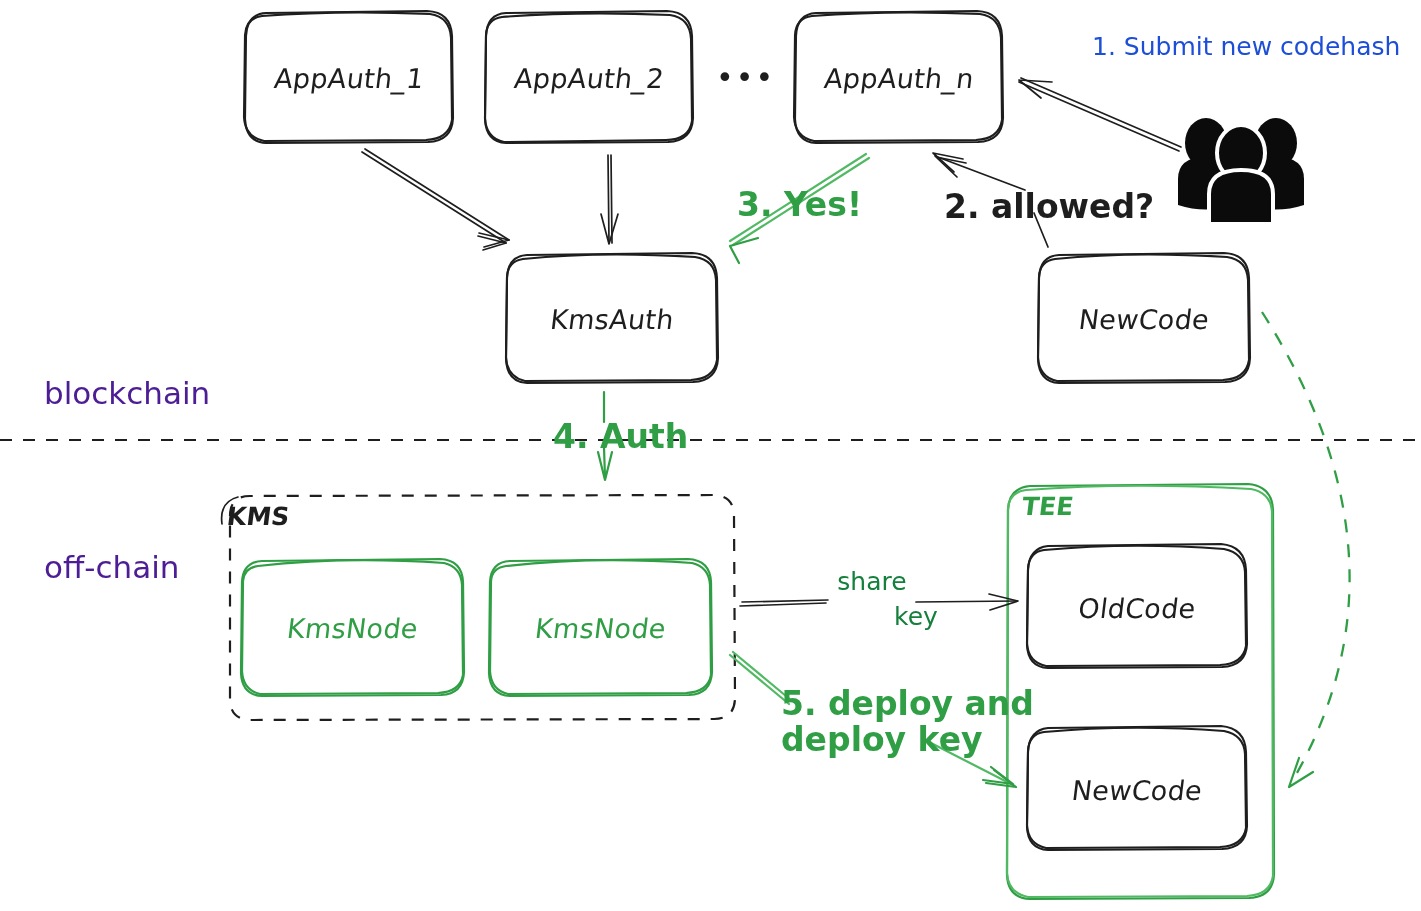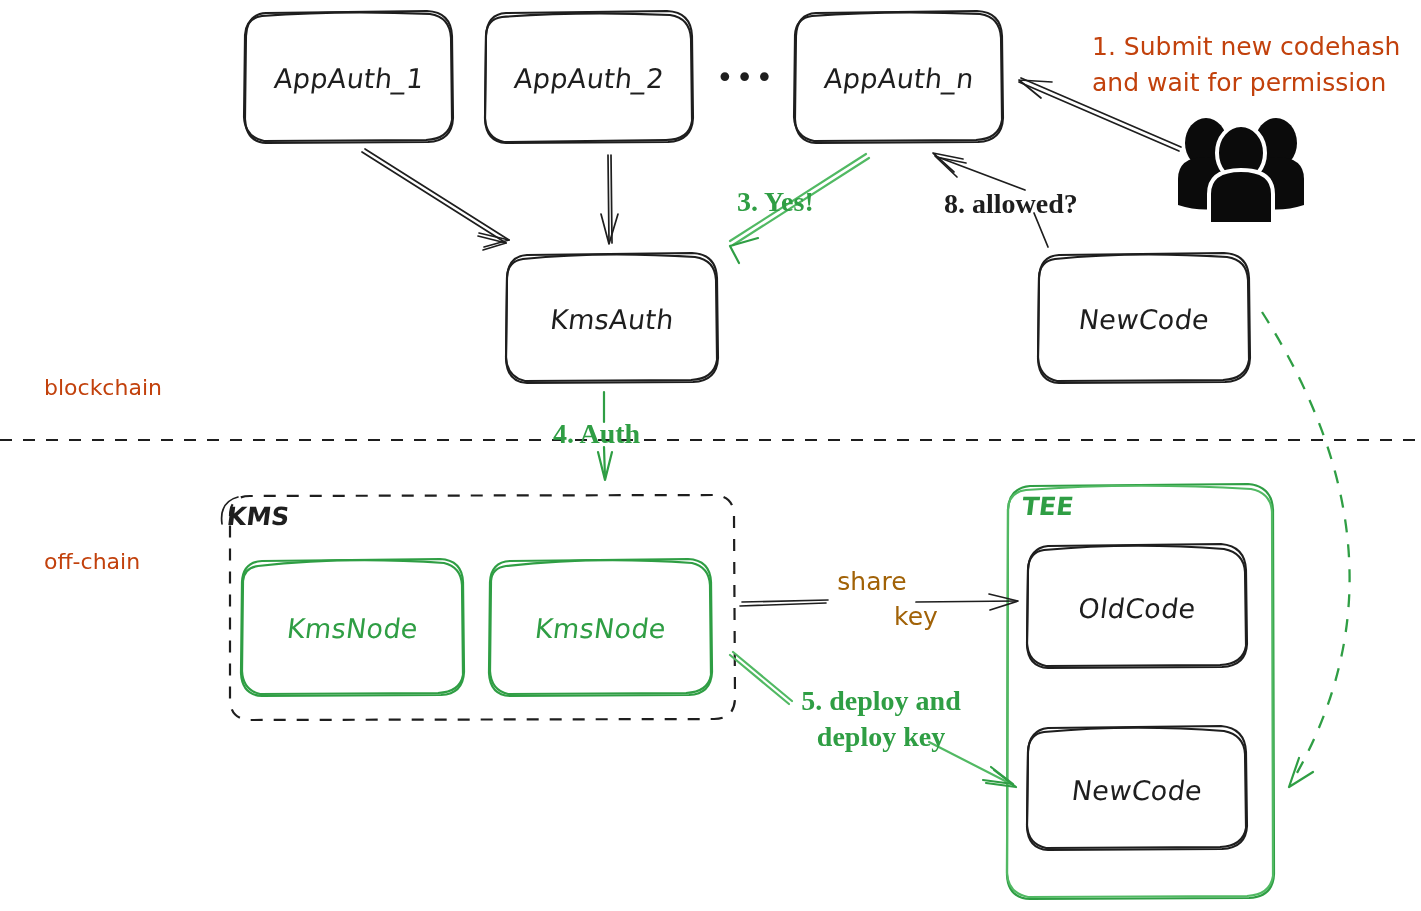--- a/index.html
+++ b/index.html
@@ -31,35 +31,34 @@
     color: #1e1e1e;
   }
   .node-label {
     font-size: 27px;
     letter-spacing: 0.3px;
     text-align: center;
     transform: skewX(-7deg);
   }
   .green-txt { color: #2f9e44; }
   .side-label {
-    font-size: 22px;
-    color: #c2410c;
+    font-size: 31px;
+    color: #4c1d95;
   }
   .step-label {
-    font-size: 28px;
+    font-size: 33px;
     font-weight: bold;
-    font-family: Liberation Serif, serif;
   }
   .plain-label {
     font-size: 25px;
-    color: #a16207;
+    color: #15803d;
   }
   .annot {
     font-size: 25px;
-    color: #c2410c;
+    color: #1d4ed8;
     line-height: 1.45;
   }
   .ellipsis {
     position: absolute;
     font-size: 30px;
     letter-spacing: 2px;
     color: #1e1e1e;
   }
   .ctr { text-align: center; }
 </style>
@@ -229,23 +228,22 @@
 
   <div class="lbl side-label" style="left:44px; top:374px;">blockchain</div>
 
   <div class="lbl side-label" style="left:44px; top:500px;margin-top:48px;">off-chain</div>
 
   <div class="lbl" style="left:227px; top:501px; font-size:25px; font-weight:bold; transform:skewX(-7deg);">KMS</div>
 
   <div class="lbl green-txt" style="left:1022px; top:491px; font-size:25px; font-weight:bold; transform:skewX(-7deg);">TEE</div>
 
   <div class="lbl annot" style="left:1092px; top:29px;">1. Submit new codehash</div>
-  <div class="lbl annot" style="left:1092px; top:65px;">and wait for permission</div>
-
-  <div class="lbl step-label" style="left:944px; top:186px;">8. allowed?</div>
+
+  <div class="lbl step-label" style="left:944px; top:186px;">2. allowed?</div>
 
   <div class="lbl step-label green-txt" style="left:737px; top:184px;">3. Yes!</div>
 
   <div class="lbl step-label green-txt" style="left:553px; top:416px;">4. Auth</div>
 
   <div class="lbl plain-label ctr" style="left:826px; top:566px; width:92px;">share</div>
   <div class="lbl plain-label ctr" style="left:870px; top:601px; width:92px;">key</div>
 
   <div class="lbl step-label green-txt ctr" style="left:781px; top:683px; width:200px;">5. deploy and</div>
   <div class="lbl step-label green-txt ctr" style="left:781px; top:719px; width:200px;">deploy key</div>

